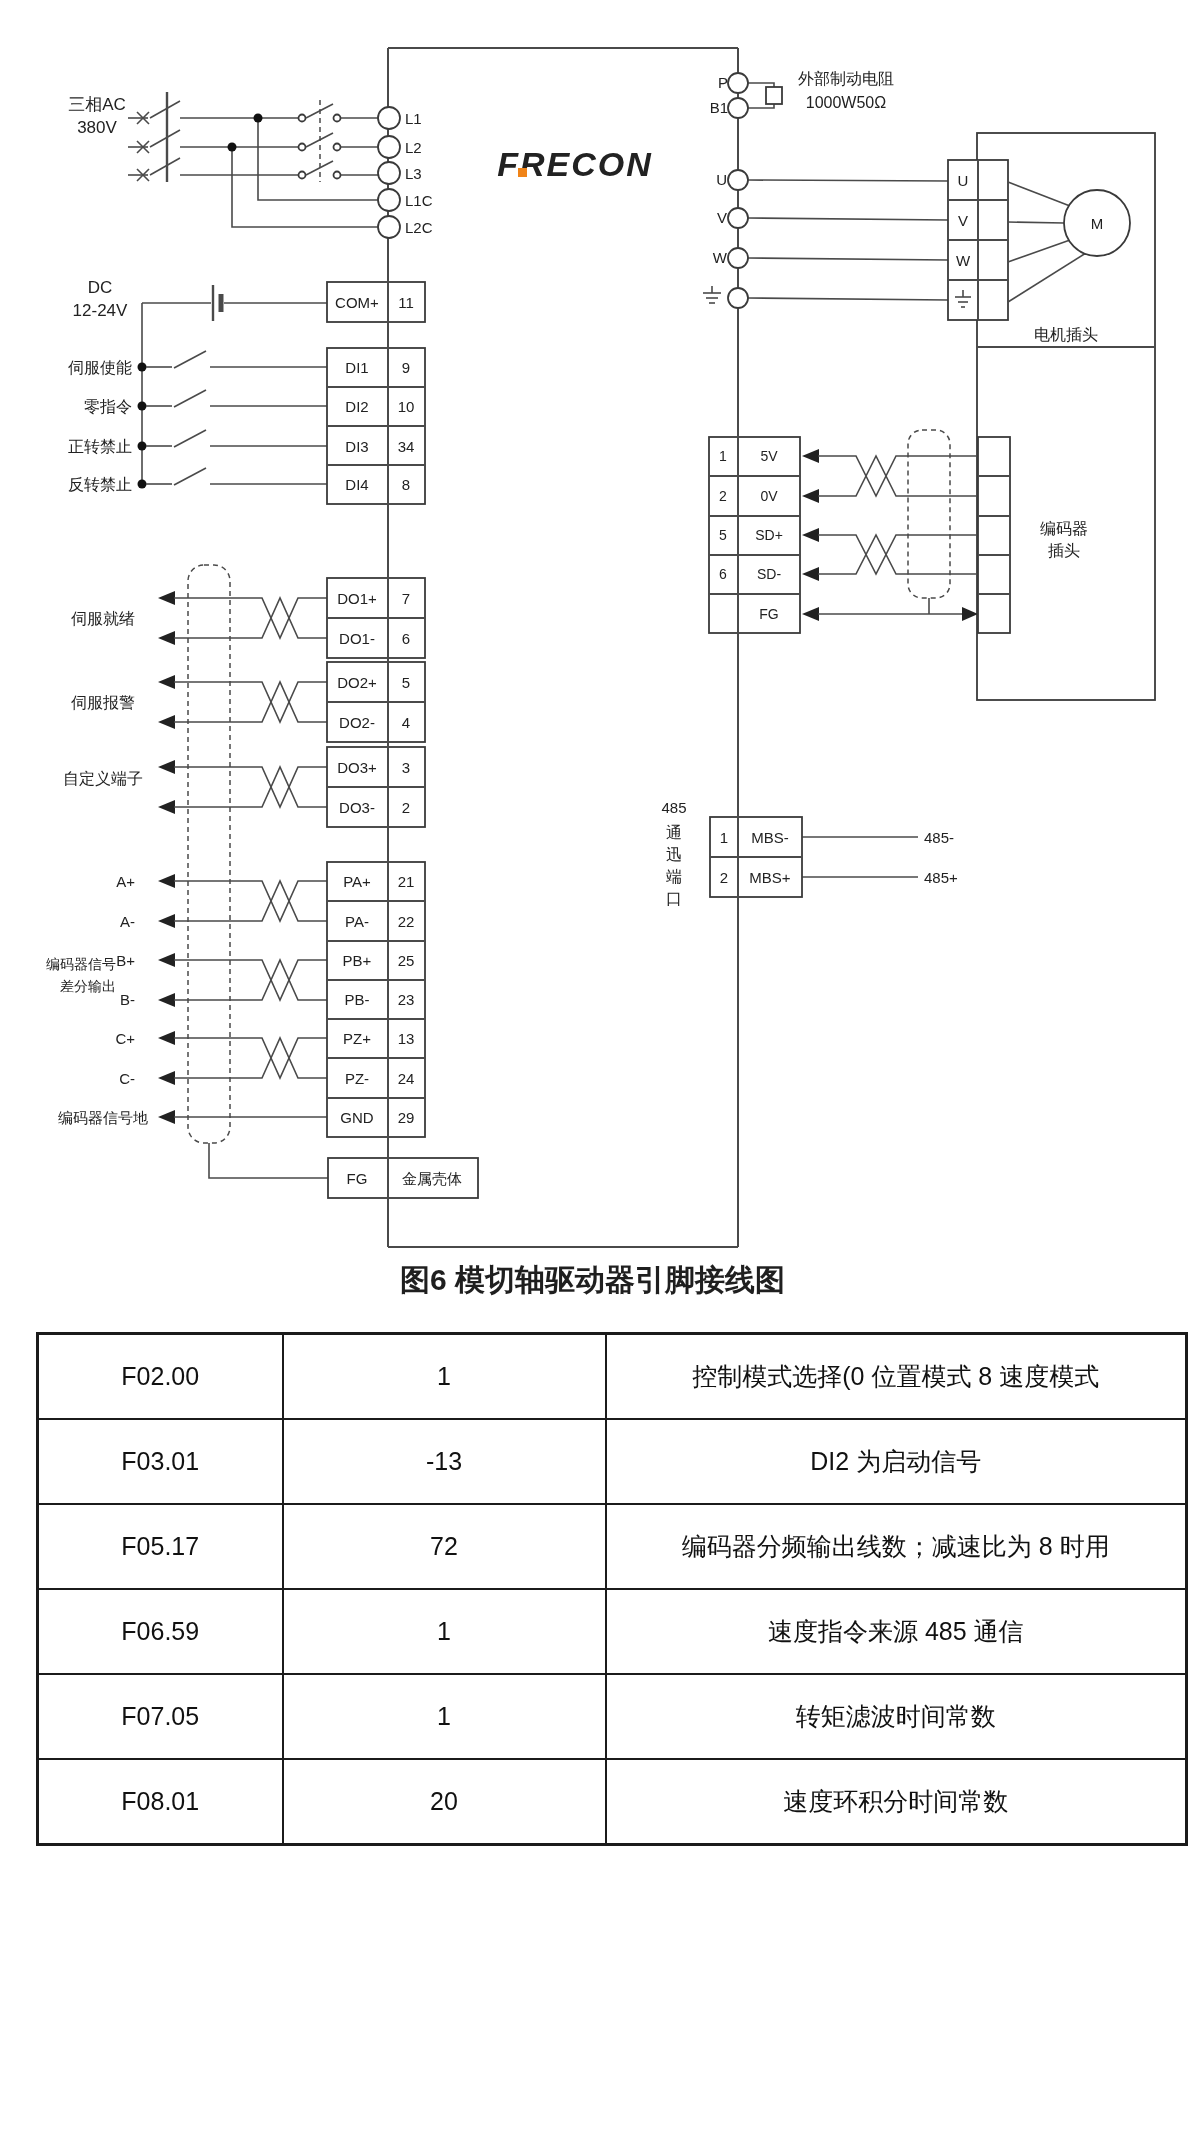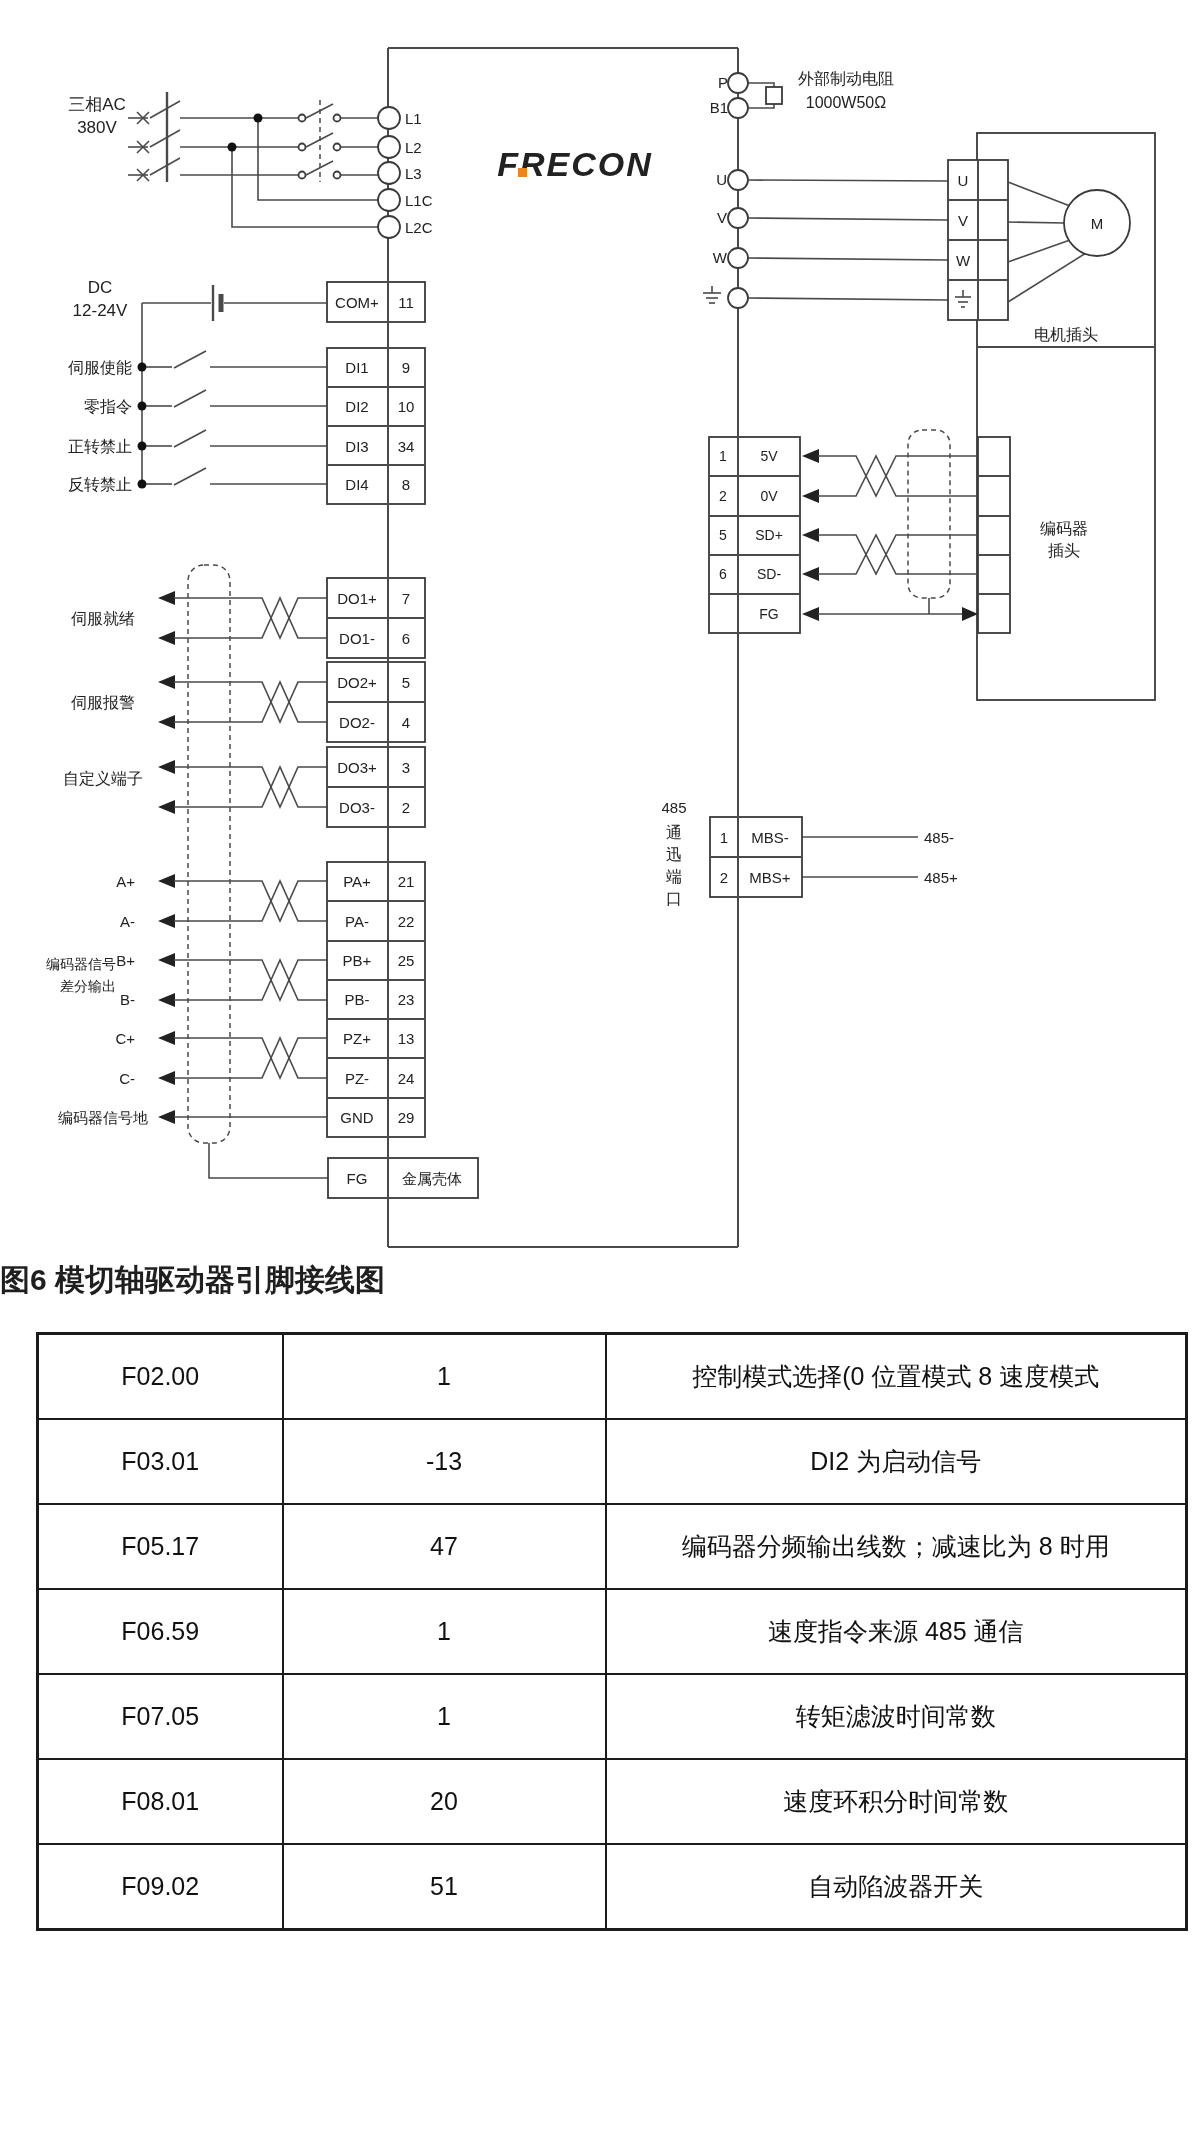--- a/index.html
+++ b/index.html
@@ -8,21 +8,21 @@
   .w{stroke:#4a4a4a;stroke-width:1.6;fill:none;}
   .w2{stroke:#4a4a4a;stroke-width:2.4;fill:none;}
   .blk{fill:#ffffff;stroke:#3a3a3a;stroke-width:1.8;}
   .edge{stroke:#4a4a4a;stroke-width:2;fill:none;}
   .dash{stroke:#4a4a4a;stroke-width:1.5;fill:none;stroke-dasharray:5 4;}
   .dot{fill:#111;}
   .arr{fill:#222;stroke:none;}
   .circ{fill:#fff;stroke:#3a3a3a;stroke-width:1.8;}
   .t14{font-size:14px;} .t15{font-size:15px;} .t16{font-size:16px;} .t17{font-size:17px;}
   .logo{font-size:34px;font-weight:bold;font-style:italic;letter-spacing:2px;}
-  .caption{position:absolute;left:0;top:1260px;width:1185px;
+  .caption{position:absolute;left:0;top:1260px;width:1185px;text-align:center;
            font-size:30px;font-weight:bold;color:#1f1f1f;}
   table.params{position:absolute;left:36px;top:1332px;border-collapse:collapse;
                width:1149px;table-layout:fixed;}
   table.params td{border:2px solid #1b1b1b;height:83px;text-align:center;
                   font-size:25px;color:#111;padding:0 6px;}
   table.params{border:3px solid #1b1b1b;}
 </style>
 </head>
 <body>
 
@@ -405,40 +405,35 @@
       <td>1</td>
       <td>控制模式选择(0 位置模式 8 速度模式</td>
     </tr>
     <tr>
       <td>F03.01</td>
       <td>-13</td>
       <td>DI2 为启动信号</td>
     </tr>
     <tr>
       <td>F05.17</td>
-      <td>47</td>
+      <td>72</td>
       <td>编码器分频输出线数；减速比为 8 时用</td>
     </tr>
     <tr>
       <td>F06.59</td>
       <td>1</td>
       <td>速度指令来源 485 通信</td>
     </tr>
     <tr>
       <td>F07.05</td>
       <td>1</td>
       <td>转矩滤波时间常数</td>
     </tr>
     <tr>
       <td>F08.01</td>
       <td>20</td>
       <td>速度环积分时间常数</td>
     </tr>
-    <tr>
-      <td>F09.02</td>
-      <td>51</td>
-      <td>自动陷波器开关</td>
-    </tr>
   </tbody>
 </table>
 
 
 
 
 </body></html>

